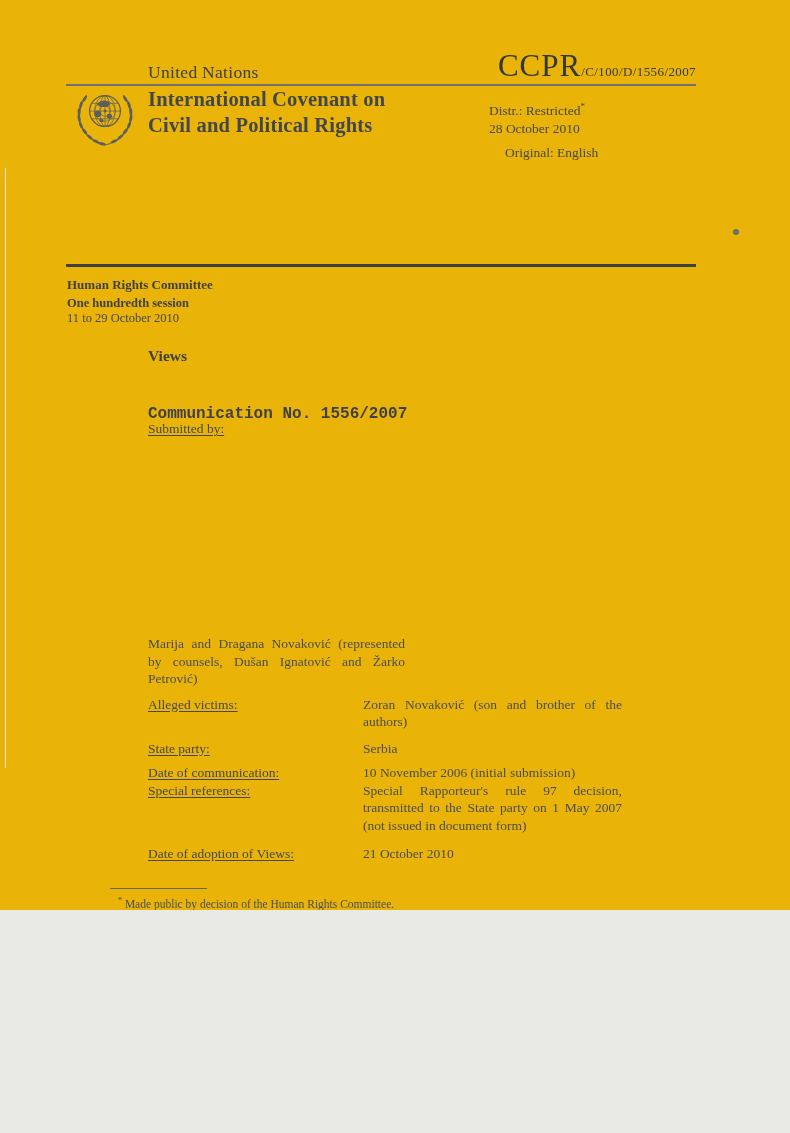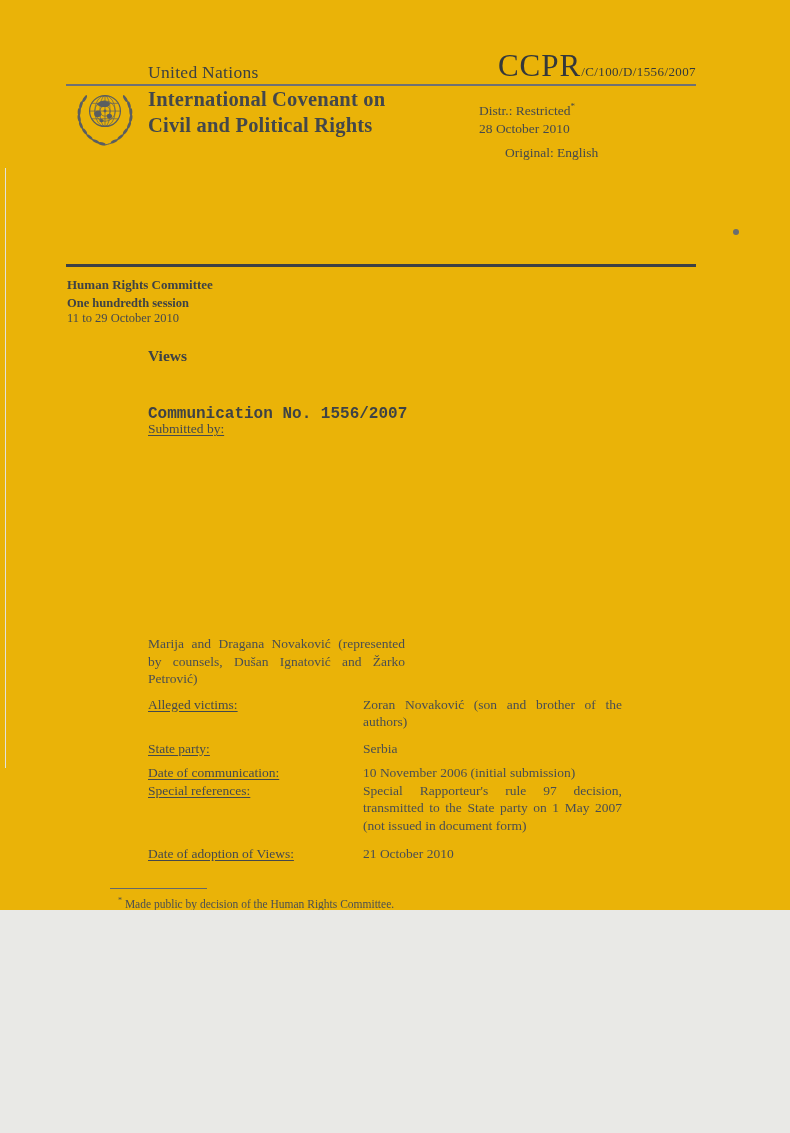--- a/index.html
+++ b/index.html
@@ -19,21 +19,21 @@
   .speck-4{left:755px;top:936px;width:2px;height:7px;background:#c7c9cb;}
 
   
   .un-name{position:absolute;left:148px;top:62px;font-size:17.5px;letter-spacing:.3px;color:#3c4043;}
   .header-rule{position:absolute;left:66px;top:84px;width:630px;height:2px;background:#6e7174;}
   .doc-symbol{position:absolute;left:420px;top:48px;width:276px;text-align:right;color:#34383b;white-space:nowrap;}
   .doc-symbol .big{font-size:31px;letter-spacing:1px;}
   .doc-symbol .small{font-size:13px;letter-spacing:.4px;font-family:Liberation Serif, serif;}
   .emblem{position:absolute;left:68px;top:85px;}
   .covenant{position:absolute;left:148px;top:86px;font-size:20.5px;font-weight:bold;line-height:26px;color:#43474b;letter-spacing:.2px;}
-  .distr-block{position:absolute;left:479px;top:97px;font-size:13.5px;line-height:18px;color:#45494d;}
+  .distr-block{position:absolute;left:489px;top:97px;font-size:13.5px;line-height:18px;color:#45494d;}
   .distr-block sup{font-size:9px;}
   .original-line{position:absolute;left:505px;top:145px;font-size:13.5px;color:#45494d;}
 
   
   .thick-rule{position:absolute;left:66px;top:264px;width:630px;height:2.5px;background:#3d4144;}
   .committee-name{position:absolute;left:67px;top:277px;font-size:13px;font-weight:bold;color:#3e4246;}
   .committee-session{position:absolute;left:67px;top:296px;font-size:12.5px;font-weight:bold;color:#3e4246;}
   .committee-dates{position:absolute;left:67px;top:311px;font-size:12.5px;color:#45494d;}
 
   .views-heading{position:absolute;left:148px;top:347px;font-size:15.5px;font-weight:bold;color:#3e4246;}

